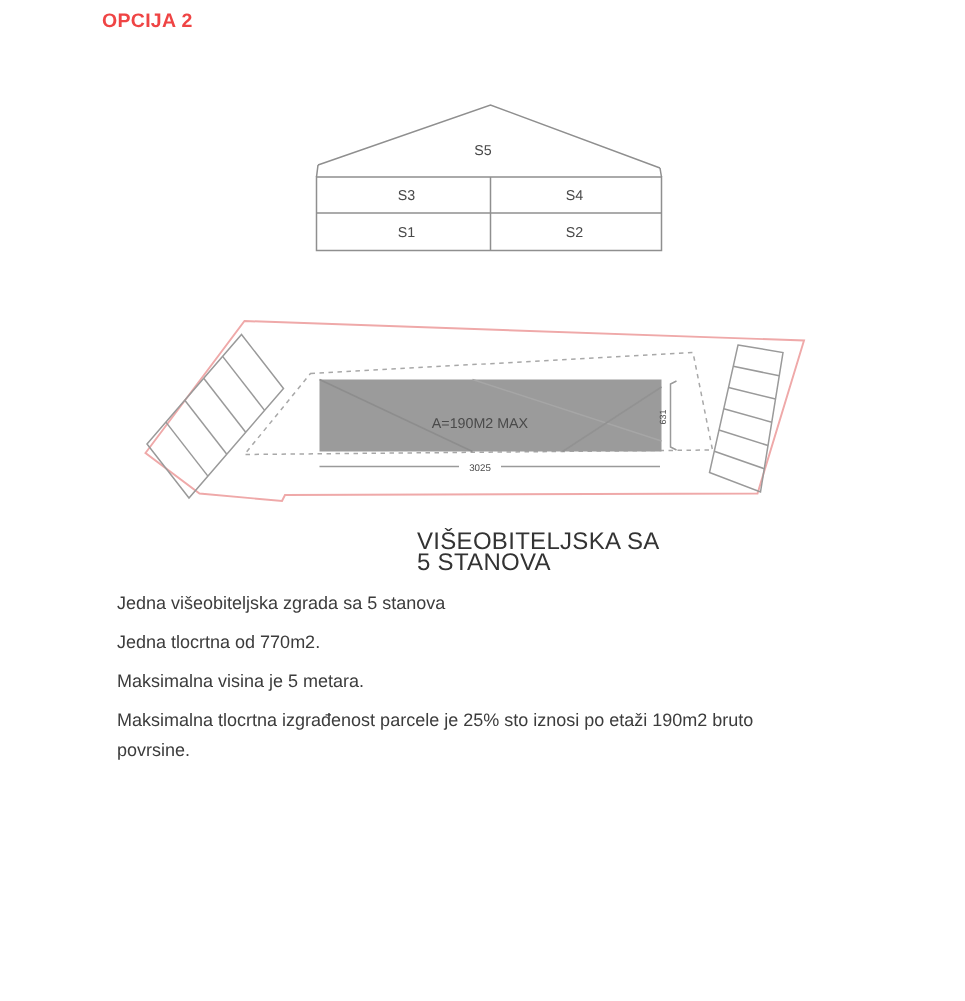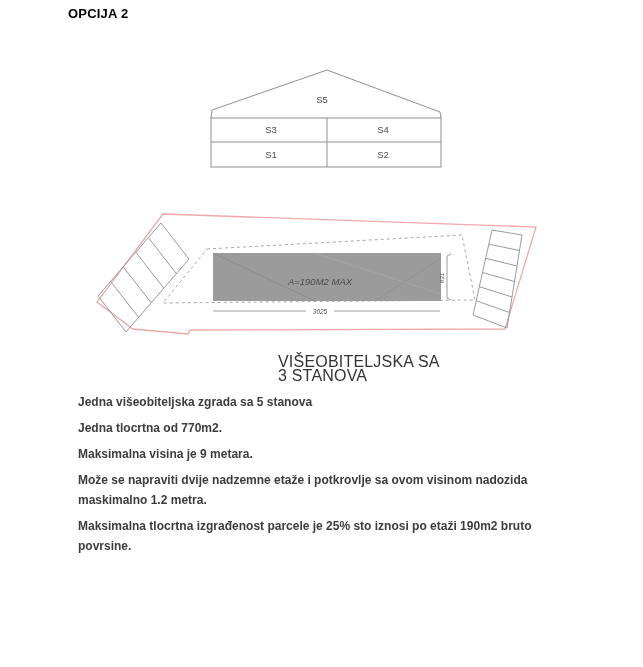--- a/index.html
+++ b/index.html
@@ -6,45 +6,45 @@
   html,body { width:643px; height:667px; }
   body {
     position:relative;
     background:#ffffff;
     font-family:"Liberation Sans", sans-serif;
     color:#3c3c3c;
     overflow:hidden;
   }
   .page-title {
     position:absolute; left:68px; top:6px;
-    font-size:13px; font-weight:bold; color:#000000;
+    font-size:13px; font-weight:bold; color:#ef4444;
     letter-spacing:.2px;
   }
   .house-svg { position:absolute; left:205px; top:64px; }
-  .site-wrap { position:absolute; left:85px; top:198px; width:465px; height:150px;font-style:italic; }
+  .site-wrap { position:absolute; left:85px; top:198px; width:465px; height:150px; }
   .site-svg { position:absolute; left:0; top:0; }
   .watermark {
     position:absolute; left:120px; top:74px;
     font-family:"Liberation Serif", serif;
     font-size:37px; line-height:37px;
     letter-spacing:14px;
     color:rgba(198,198,198,0.62);
     white-space:nowrap;
     pointer-events:none;
   }
   .caption {
     position:absolute; left:278px; top:355px;
     font-size:16px; line-height:13.5px; color:#333333;
     letter-spacing:.2px;
   }
   .body-text {
     position:absolute; left:78px; top:392px; width:472px;
     font-size:12px; line-height:20px; color:#3c3c3c;
   }
-  .body-text p { margin-bottom:6px;font-weight:bold; }
+  .body-text p { margin-bottom:6px; }
   svg text {
     font-family:"Liberation Sans", sans-serif;
     fill:#4a4a4a;
   }
 </style>
 </head>
 <body>
 
 <div class="page-title">OPCIJA 2</div>
 
@@ -105,22 +105,21 @@
     <g>
       <polyline points="366,56 362,58 362,100 366,102" fill="none" stroke="#9a9a9a" stroke-width="1"></polyline>
       <text transform="translate(359,80) rotate(-90)" font-size="6" text-anchor="middle" fill="#8a8a8a">631</text>
     </g>
   </svg>
 
 </div>
 
 <div class="caption">
   <div>VIŠEOBITELJSKA SA</div>
-  <div>3 STANOVA</div>
+  <div>5 STANOVA</div>
 </div>
 
 <div class="body-text">
   <p>Jedna višeobiteljska zgrada sa 5 stanova</p>
   <p>Jedna tlocrtna od 770m2.</p>
-  <p>Maksimalna visina je 9 metara.</p>
-  <p>Može se napraviti dvije nadzemne etaže i potkrovlje sa ovom visinom nadozida maskimalno 1.2 metra.</p>
+  <p>Maksimalna visina je 5 metara.</p>
   <p>Maksimalna tlocrtna izgrađenost parcele je 25% sto iznosi po etaži 190m2 bruto povrsine.</p>
 </div>
 
 </body></html>

